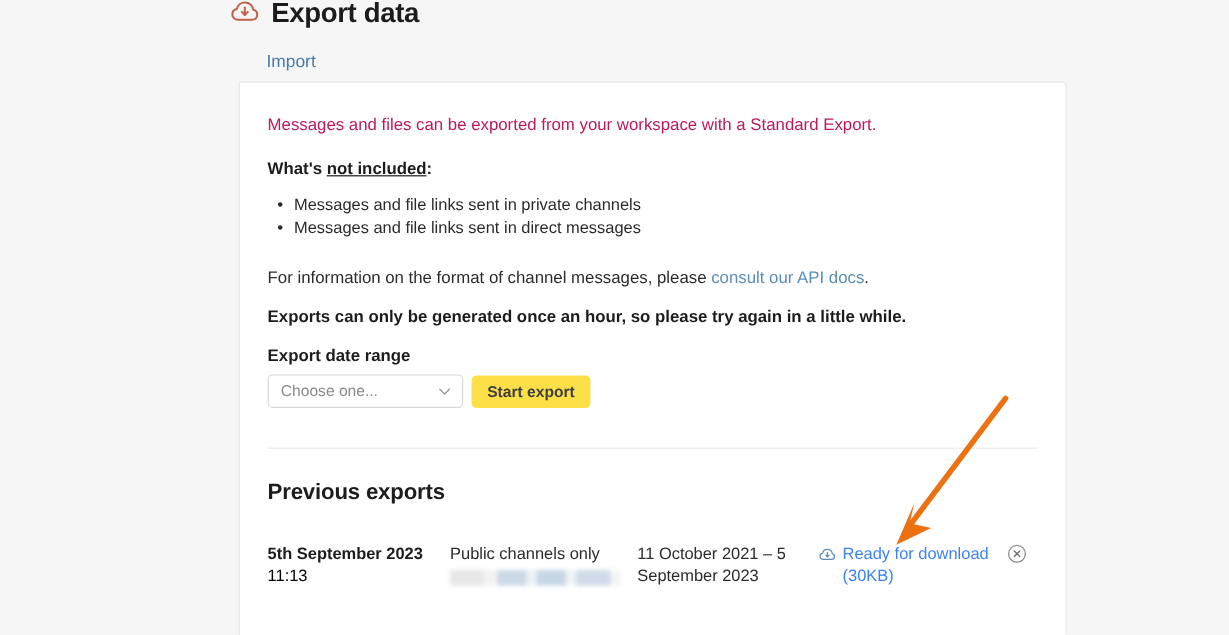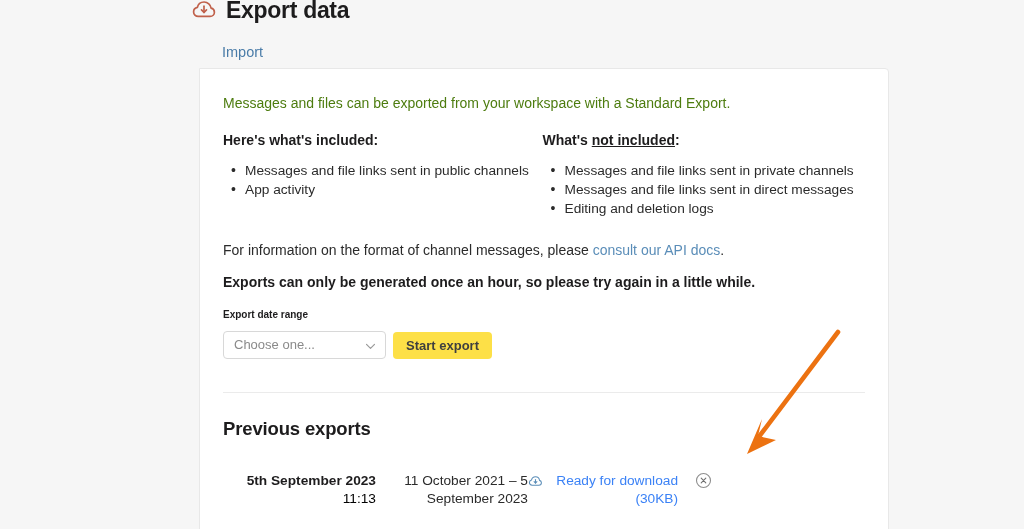--- a/index.html
+++ b/index.html
@@ -62,21 +62,21 @@
     position: absolute;
     left: 163px; top: 68px;
     width: 690px; height: 470px;
     background: #ffffff;
     border: 1px solid #e8e8e8;
     border-radius: 0 4px 4px 4px;
   }
   .card-inner { padding: 24px 23px 0 23px; }
 
   .intro {
-    font-size: 14px; color: #4d7c0f;
+    font-size: 14px; color: #be185d;
     line-height: 20px;
     margin-bottom: 17px;
   }
 
   
   .cols { display: flex; }
   .col-left { width: 327px; }
   .col-right { width: 330px; }
   .col-head {
     font-size: 14px; font-weight: bold; color: #1d1c1d;
@@ -102,21 +102,21 @@
     margin-top: 22px;
   }
   .link { color: #5a8db8; text-decoration: none; cursor: pointer; }
   .notice {
     font-size: 14px; font-weight: bold; color: #1d1c1d;
     line-height: 20px; margin-top: 12px;
   }
 
   
   .field-label {
-    font-size: 10px; font-weight: bold; color: #1d1c1d;
+    font-size: 14px; font-weight: bold; color: #1d1c1d;
     line-height: 18px; margin-top: 14px; margin-bottom: 7px;
   }
   .controls { display: flex; align-items: center; gap: 7px; }
   .select {
     position: relative;
     width: 163px; height: 28px;
     border: 1px solid #d8d8d8; border-radius: 4px;
     background: #ffffff;
     display: flex; align-items: center;
     padding: 0 10px;
@@ -161,21 +161,20 @@
   .c1 { width: 153px; }
   .c2 { width: 157px; }
   .c3 { width: 152px; }
   .c4 { width: 150px; }
   .c5 { width: 34px; }
 
   .trow {
     display: flex;
     padding-top: 9px;
     align-items: flex-start;
-    text-align: right;
   }
   .cell-started {
     font-size: 13.7px; line-height: 18px; color: #1d1c1d;
   }
   .cell-started .d1 { font-weight: bold; }
   .cell-started .d2 { color: #000000; }
   .cell-type {
     font-size: 13.7px; line-height: 18px; color: #2b2b2b;
   }
   .redaction {
@@ -236,33 +235,25 @@
   <div class="tabs">
     <div class="tab inactive">Import</div>
   </div>
 
   <div class="card">
     <div class="card-inner">
 
       <div class="intro">Messages and files can be exported from your workspace with a Standard Export.</div>
 
       <div class="cols">
-        <div class="col-left">
-          <div class="col-head">Here's what's included:</div>
-          <ul class="col-list">
-            <li>Messages and file links sent in public channels</li>
-            <li>App activity</li>
-          </ul>
-        </div>
         <div class="col-right">
           <div class="col-head"><span>What's </span><u>not included</u><span>:</span></div>
           <ul class="col-list">
             <li>Messages and file links sent in private channels</li>
             <li>Messages and file links sent in direct messages</li>
-            <li>Editing and deletion logs</li>
           </ul>
         </div>
       </div>
 
       <div class="api-line"><span>For information on the format of channel messages, please </span><a class="link">consult our API docs</a><span>.</span></div>
 
       <div class="notice">Exports can only be generated once an hour, so please try again in a little while.</div>
 
       <div class="field-label">Export date range</div>
 
@@ -281,20 +272,24 @@
       <div class="divider"></div>
 
       <div class="section-title">Previous exports</div>
 
       <div class="tbl">
 
         <div class="trow">
           <div class="c1 cell-started">
             <div class="d1">5th September 2023</div>
             <div class="d2">11:13</div>
+          </div>
+          <div class="c2">
+            <div class="cell-type">Public channels only</div>
+            <div class="redaction"></div>
           </div>
           <div class="c3 cell-range">11 October 2021 – 5 September 2023</div>
           <div class="c4 cell-status">
             <span>
               <svg width="15" height="15" viewBox="0 0 16 16" fill="none" aria-hidden="true">
                 <path d="M4.4 11.9c-1.6 0-2.9-1.2-2.9-2.8 0-1.4 1-2.5 2.3-2.8C4.2 4.4 5.9 3 8 3c2.2 0 4 1.7 4.3 3.8 1.2.3 2 1.3 2 2.5 0 1.4-1.2 2.6-2.7 2.6H4.4z" stroke="#5a8db8" stroke-width="1.1" stroke-linejoin="round"></path>
                 <path d="M8 5.8v3.7" stroke="#5a8db8" stroke-width="1.1" stroke-linecap="round"></path>
                 <path d="M6.5 8.1 8 9.7l1.5-1.6" stroke="#5a8db8" stroke-width="1.1" stroke-linecap="round" stroke-linejoin="round"></path>
               </svg>
             </span>

